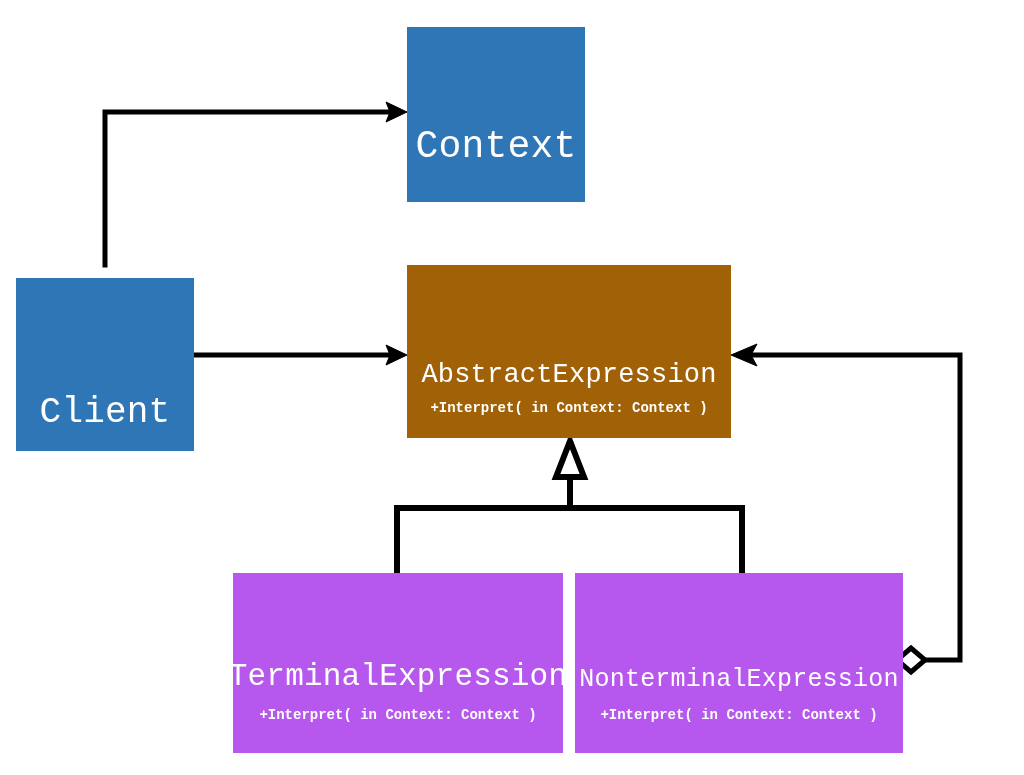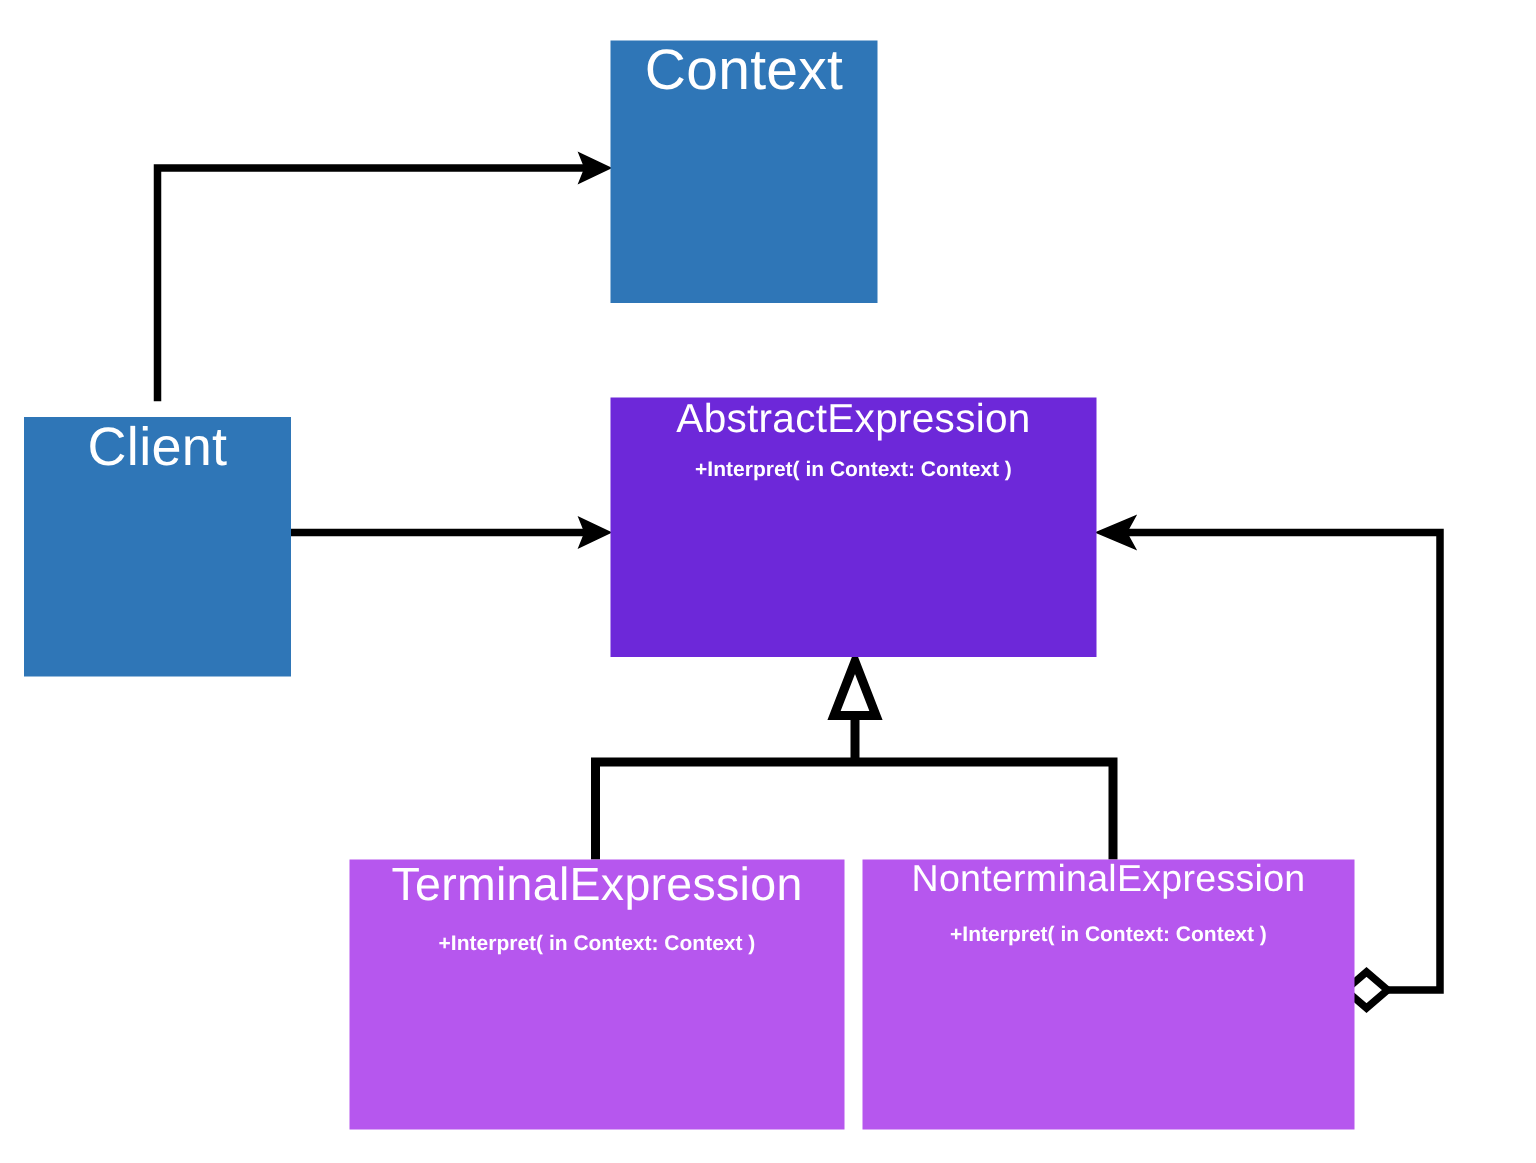--- a/index.html
+++ b/index.html
@@ -24,23 +24,24 @@
     width: 1024px;
     height: 775px;
     pointer-events: none;
   }
   .node {
     position: absolute;
     box-sizing: border-box;
     display: flex;
     flex-direction: column;
     align-items: center;
-    justify-content: flex-start;
+    justify-content: flex-end;
     text-align: center;
     color: #ffffff;
+    font-family: Liberation Mono, monospace;
   }
   .node .title {
     font-weight: normal;
     letter-spacing: 0.2px;
     line-height: 1.1;
   }
   .node .member {
     font-weight: bold;
     line-height: 1.1;
   }
@@ -56,21 +57,21 @@
   #node-client {
     left: 16px; top: 278px;
     width: 178px; height: 173px;
     background: #2f76b7;
   }
   #node-client .title { font-size: 36px; margin-bottom: 18px; }
 
   #node-abstract {
     left: 407px; top: 265px;
     width: 324px; height: 173px;
-    background: #6d28d9;
+    background: #a16207;
   }
   #node-abstract .title { font-size: 27px; margin-bottom: 10px; }
   #node-abstract .member { font-size: 14px; margin-bottom: 22px; }
 
   #node-terminal {
     left: 233px; top: 573px;
     width: 330px; height: 180px;
     background: #b657ee;
   }
   #node-terminal .title { font-size: 31px; margin-bottom: 14px; }

